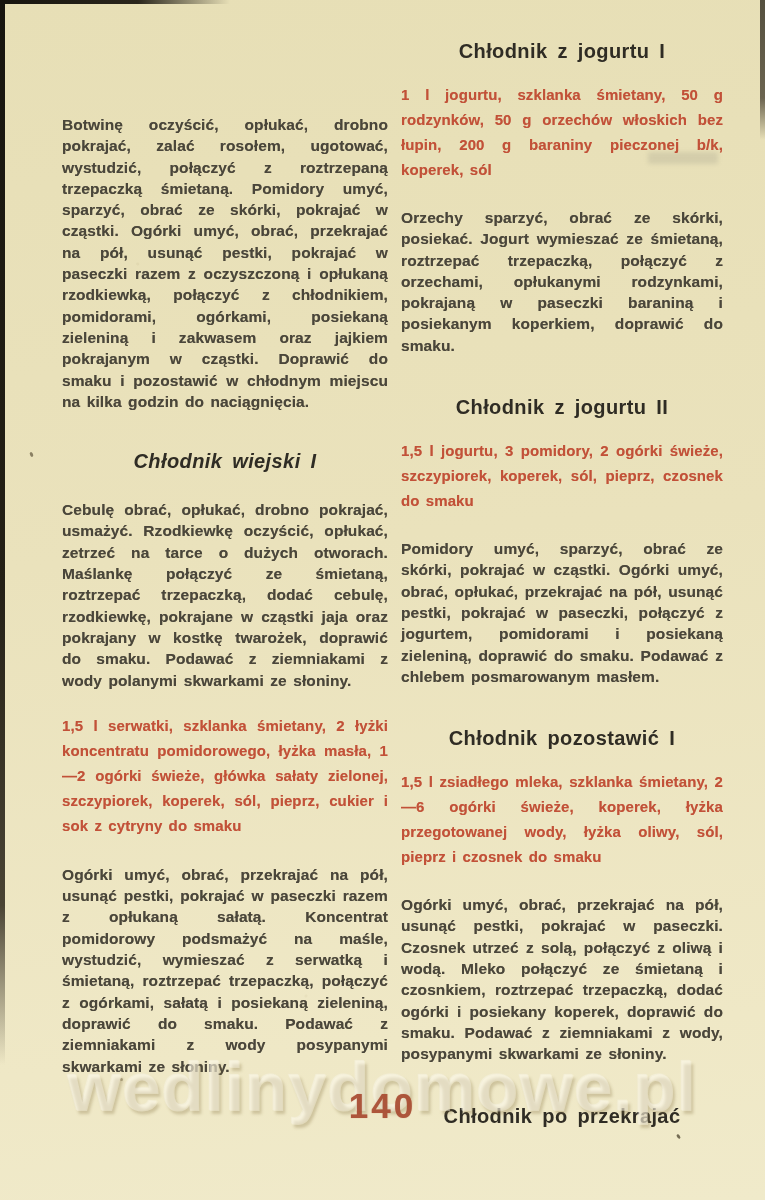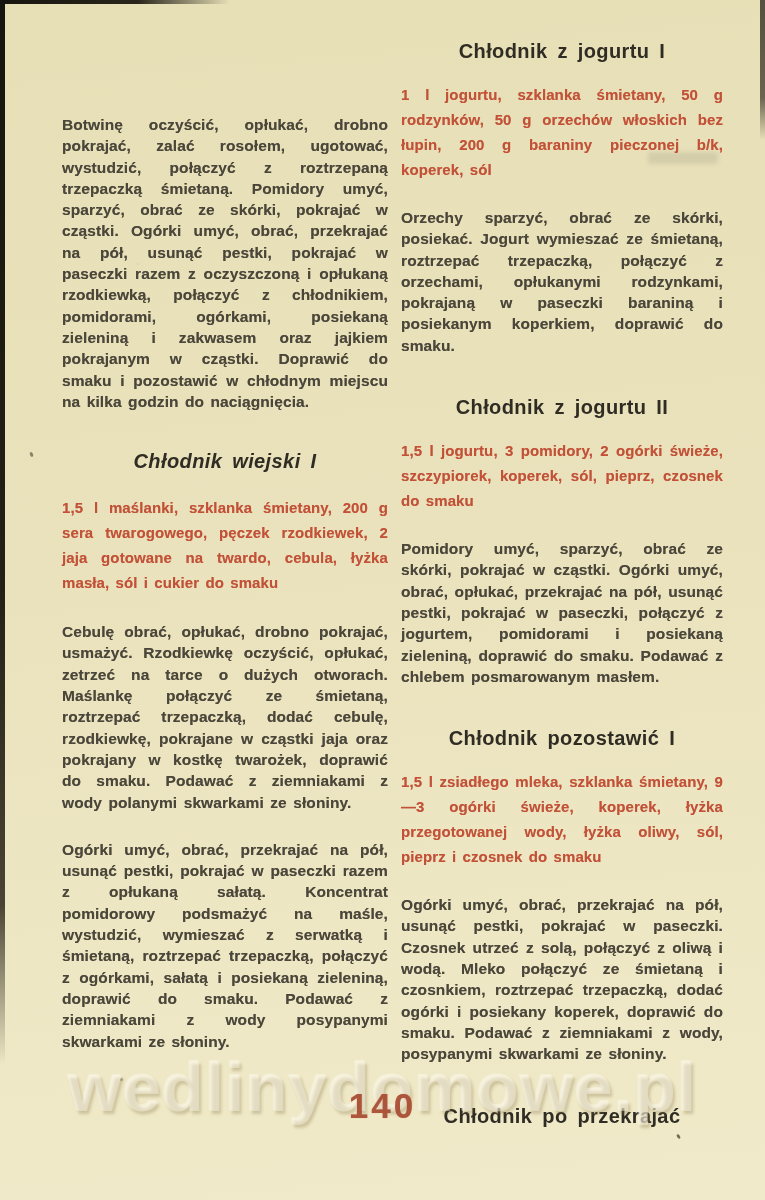--- a/index.html
+++ b/index.html
@@ -93,37 +93,37 @@
   <div class="speck s1"></div>
   <div class="speck s2"></div>
   <div class="speck s3"></div>
   <div class="speck s4"></div>
   <div class="ghost"></div>
 
   <section class="col left">
     <p class="body">Botwinę oczyścić, opłukać, drobno pokrajać, zalać rosołem, ugotować, wystudzić, połączyć z roztrzepaną trzepaczką śmietaną. Pomidory umyć, sparzyć, obrać ze skórki, pokrajać w cząstki. Ogórki umyć, obrać, przekrajać na pół, usunąć pestki, pokrajać w paseczki razem z oczyszczoną i opłukaną rzodkiewką, połączyć z chłodnikiem, pomidorami, ogórkami, posiekaną zieleniną i zakwasem oraz jajkiem pokrajanym w cząstki. Doprawić do smaku i pozostawić w chłodnym miejscu na kilka godzin do naciągnięcia.</p>
 
     <h2 class="rtitle">Chłodnik wiejski I</h2>
-    <p class="ingredients">1,5 l maślanki, szklanka śmietany, 200 g sera twarogowego, pęczek rzodkiewek, 2 jaja gotowane na twardo, cebula, łyżka masła, sól i cukier do smaku</p>
     <p class="body after">Cebulę obrać, opłukać, drobno pokrajać, usmażyć. Rzodkiewkę oczyścić, opłukać, zetrzeć na tarce o dużych otworach. Maślankę połączyć ze śmietaną, roztrzepać trzepaczką, dodać cebulę, rzodkiewkę, pokrajane w cząstki jaja oraz pokrajany w kostkę twarożek, doprawić do smaku. Podawać z ziemniakami z wody polanymi skwarkami ze słoniny.</p>
 
+    <p class="ingredients">1,5 l serwatki, szklanka śmietany, 2 łyżki koncentratu pomidorowego, łyżka masła, 1—2 ogórki świeże, główka sałaty zielonej, szczypiorek, koperek, sól, pieprz, cukier i sok z cytryny do smaku</p>
     <p class="body after">Ogórki umyć, obrać, przekrajać na pół, usunąć pestki, pokrajać w paseczki razem z opłukaną sałatą. Koncentrat pomidorowy podsmażyć na maśle, wystudzić, wymieszać z serwatką i śmietaną, roztrzepać trzepaczką, połączyć z ogórkami, sałatą i posiekaną zieleniną, doprawić do smaku. Podawać z ziemniakami z wody posypanymi skwarkami ze słoniny.</p>
   </section>
 
   <section class="col right">
     <h2 class="rtitle first">Chłodnik z jogurtu I</h2>
     <p class="ingredients">1 l jogurtu, szklanka śmietany, 50 g rodzynków, 50 g orzechów włoskich bez łupin, 200 g baraniny pieczonej b/k, koperek, sól</p>
     <p class="body after">Orzechy sparzyć, obrać ze skórki, posiekać. Jogurt wymieszać ze śmietaną, roztrzepać trzepaczką, połączyć z orzechami, opłukanymi rodzynkami, pokrajaną w paseczki baraniną i posiekanym koperkiem, doprawić do smaku.</p>
 
     <h2 class="rtitle">Chłodnik z jogurtu II</h2>
     <p class="ingredients">1,5 l jogurtu, 3 pomidory, 2 ogórki świeże, szczypiorek, koperek, sól, pieprz, czosnek do smaku</p>
     <p class="body after">Pomidory umyć, sparzyć, obrać ze skórki, pokrajać w cząstki. Ogórki umyć, obrać, opłukać, przekrajać na pół, usunąć pestki, pokrajać w paseczki, połączyć z jogurtem, pomidorami i posiekaną zieleniną, doprawić do smaku. Podawać z chlebem posmarowanym masłem.</p>
 
     <h2 class="rtitle">Chłodnik pozostawić I</h2>
-    <p class="ingredients">1,5 l zsiadłego mleka, szklanka śmietany, 9—3 ogórki świeże, koperek, łyżka przegotowanej wody, łyżka oliwy, sól, pieprz i czosnek do smaku</p>
+    <p class="ingredients">1,5 l zsiadłego mleka, szklanka śmietany, 2—6 ogórki świeże, koperek, łyżka przegotowanej wody, łyżka oliwy, sól, pieprz i czosnek do smaku</p>
     <p class="body after">Ogórki umyć, obrać, przekrajać na pół, usunąć pestki, pokrajać w paseczki. Czosnek utrzeć z solą, połączyć z oliwą i wodą. Mleko połączyć ze śmietaną i czosnkiem, roztrzepać trzepaczką, dodać ogórki i posiekany koperek, doprawić do smaku. Podawać z ziemniakami z wody, posypanymi skwarkami ze słoniny.</p>
 
     <h2 class="rtitle">Chłodnik po przekrajać</h2>
   </section>
 
   <div class="watermark">wedlinydomowe.pl</div>
   <div class="pagenum">140</div>
 
 </div>
 

